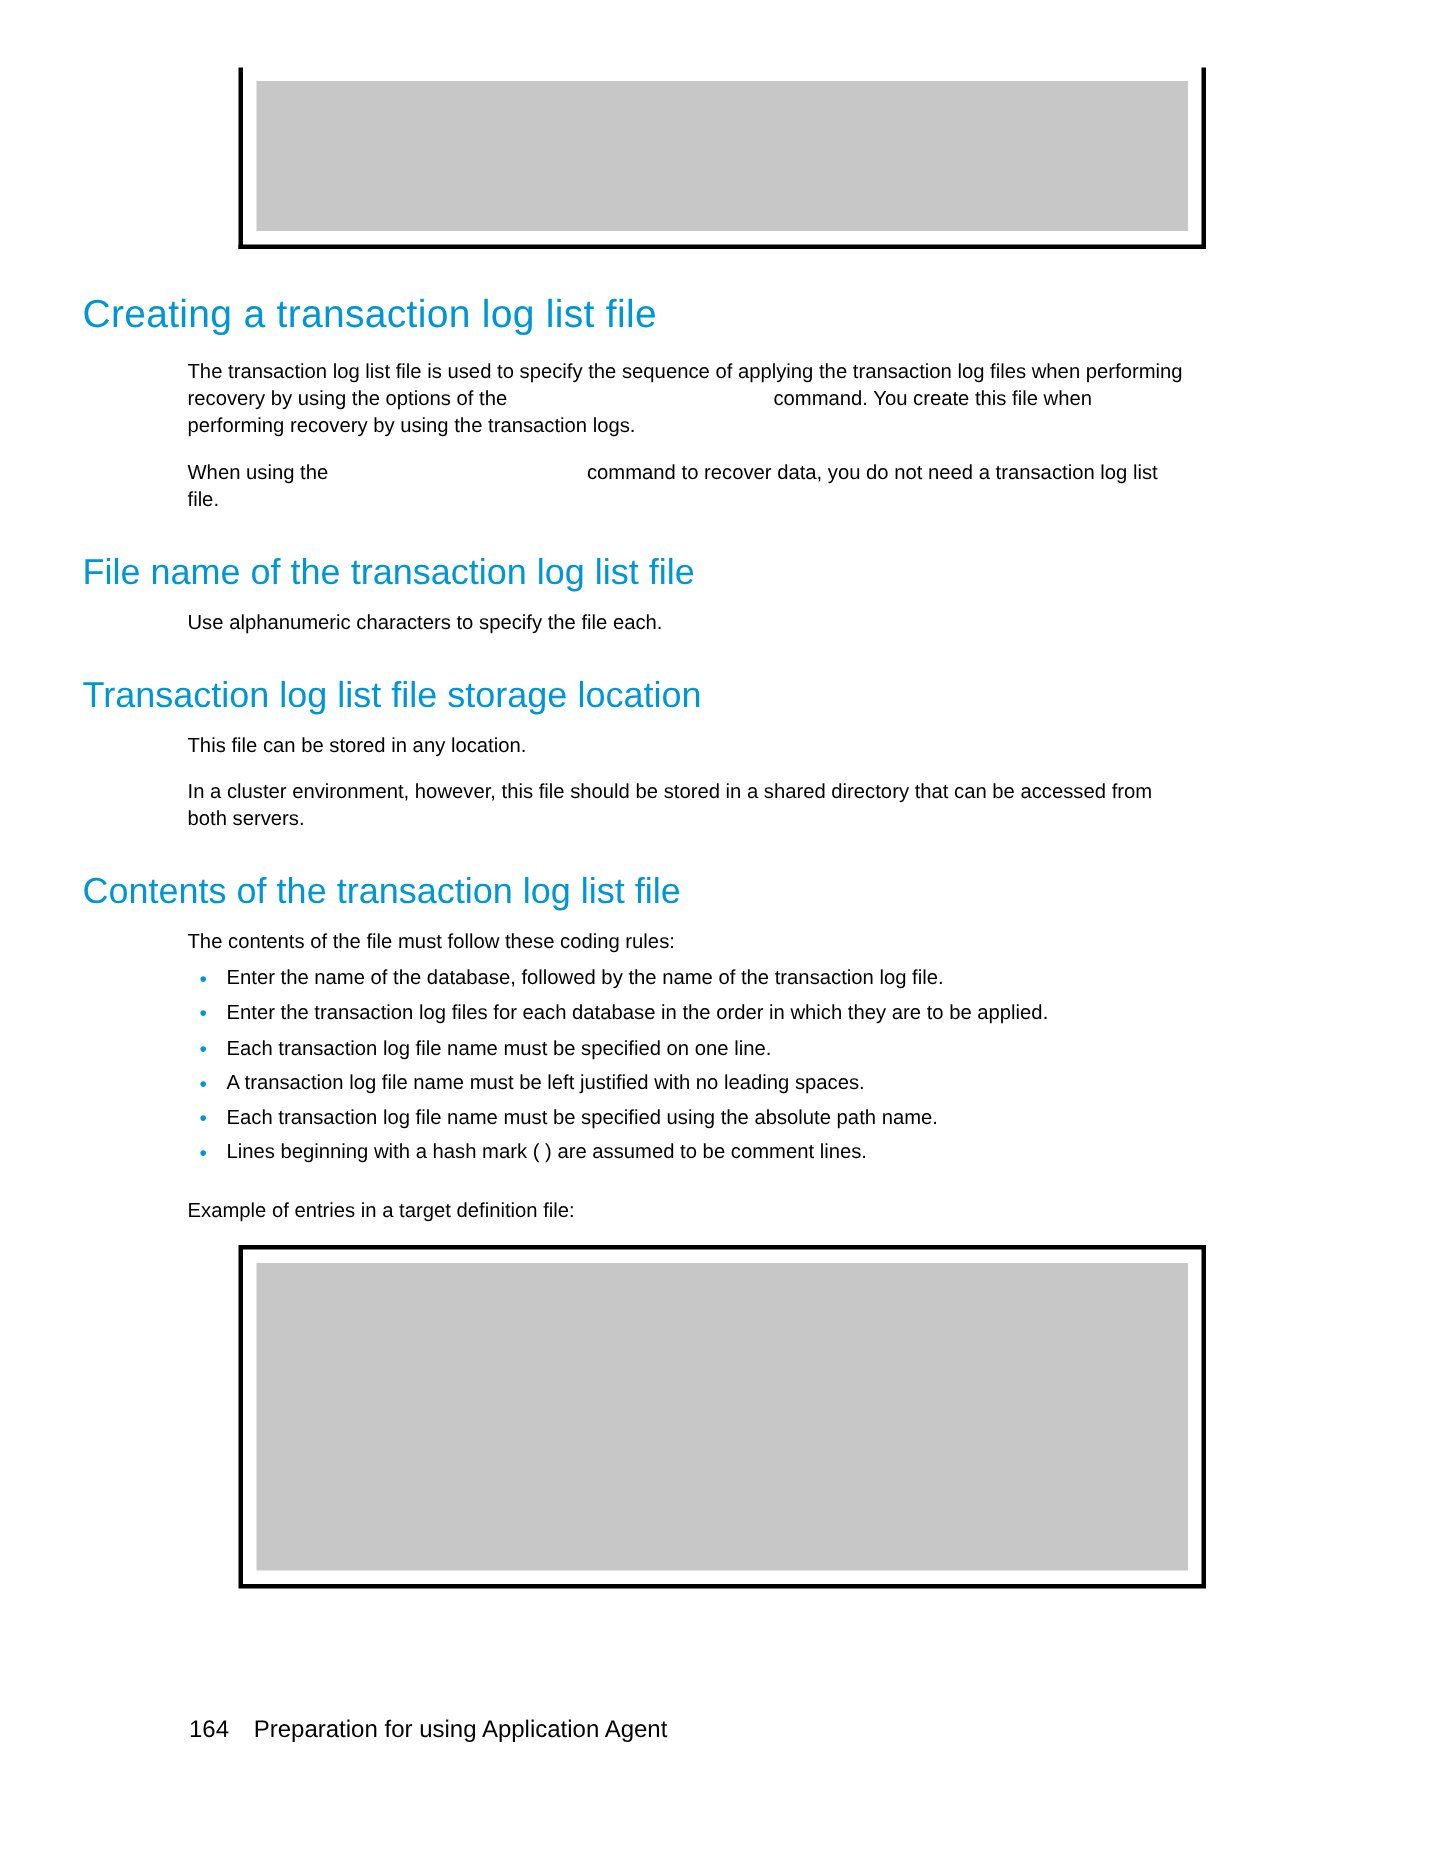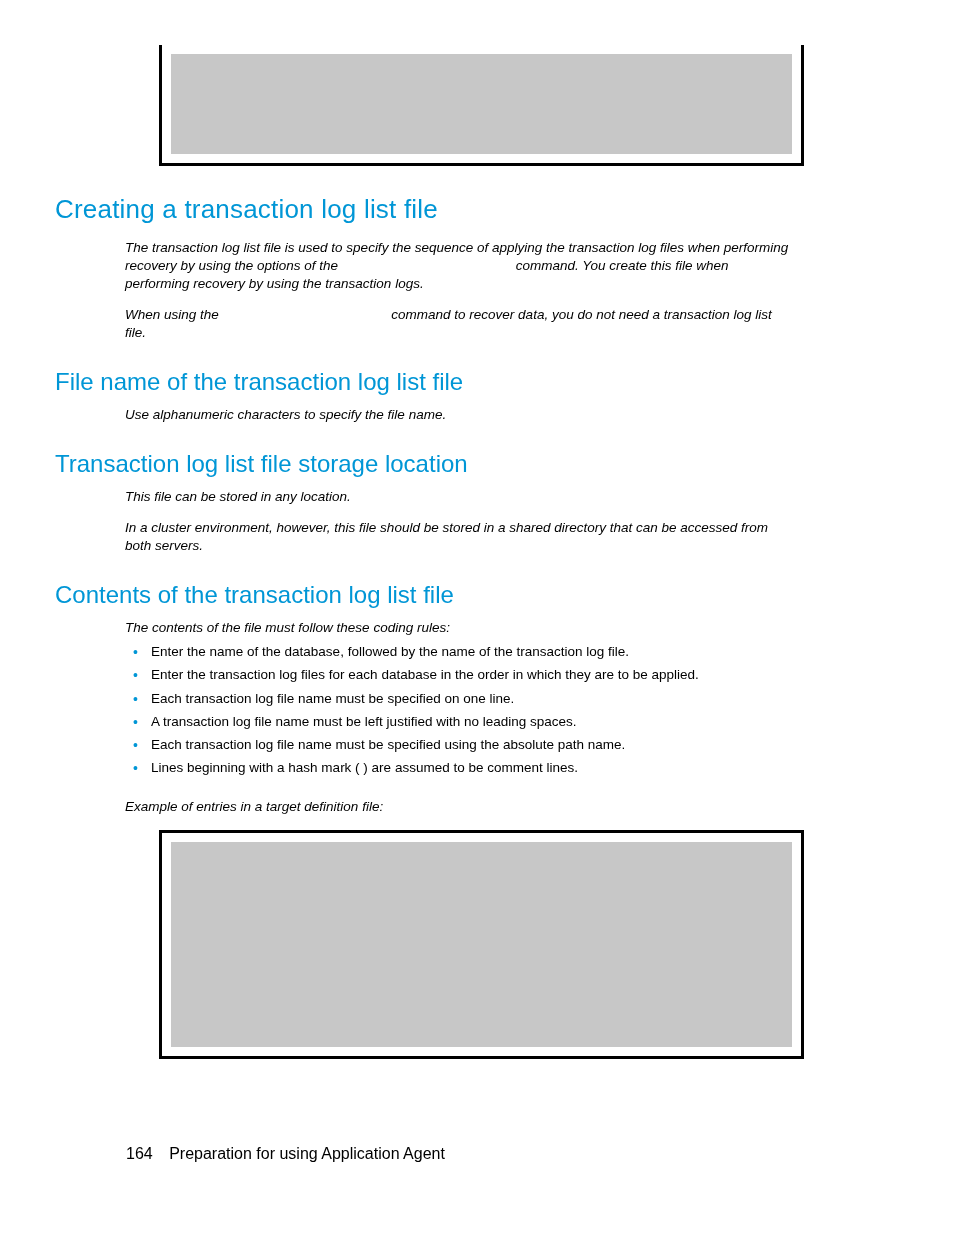--- a/index.html
+++ b/index.html
@@ -37,21 +37,21 @@
     color: #0096d6;
     margin-top: 26px;
     margin-bottom: 10px;
   }
   .body-block {
     margin-left: 70px;
     margin-right: 0;
     font-size: 13.5px;
     line-height: 1.35;
   }
-  .para { margin-bottom: 12px; font-style: italic; }
+  .para { margin-bottom: 12px; }
   ul.rules {
     list-style: none;
     margin: 6px 0 20px 0;
   }
   ul.rules li {
     position: relative;
     padding-left: 26px;
     margin-bottom: 5px;
     font-size: 13.5px;
     line-height: 1.35;
@@ -101,21 +101,21 @@
     <p class="para">
       <span>The transaction log list file is used to specify the sequence of applying the transaction log files when performing recovery by using the options of the </span><span class="cmd-gap" style="width:170px;"></span><span> command. You create this file when performing recovery by using the transaction logs.</span>
     </p>
     <p class="para">
       <span>When using the </span><span class="cmd-gap" style="width:165px;"></span><span> command to recover data, you do not need a transaction log list file.</span>
     </p>
   </div>
 
   <h2>File name of the transaction log list file</h2>
   <div class="body-block">
-    <p class="para">Use alphanumeric characters to specify the file name.</p>
+    <p class="para">Use alphanumeric characters to specify the file each.</p>
   </div>
 
   <h2>Transaction log list file storage location</h2>
   <div class="body-block">
     <p class="para">This file can be stored in any location.</p>
     <p class="para">In a cluster environment, however, this file should be stored in a shared directory that can be accessed from both servers.</p>
   </div>
 
   <h2>Contents of the transaction log list file</h2>
   <div class="body-block">

